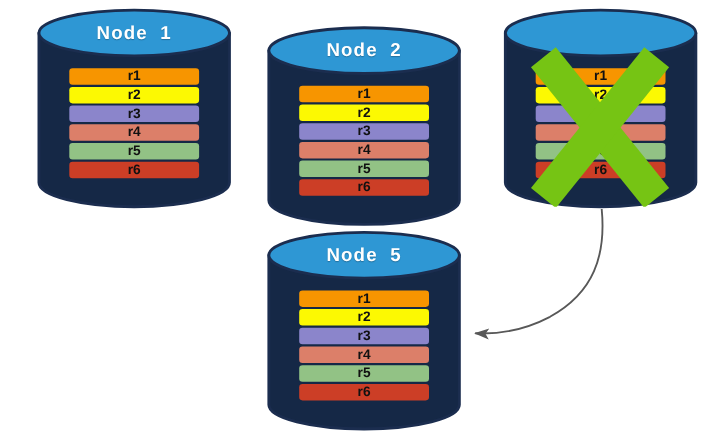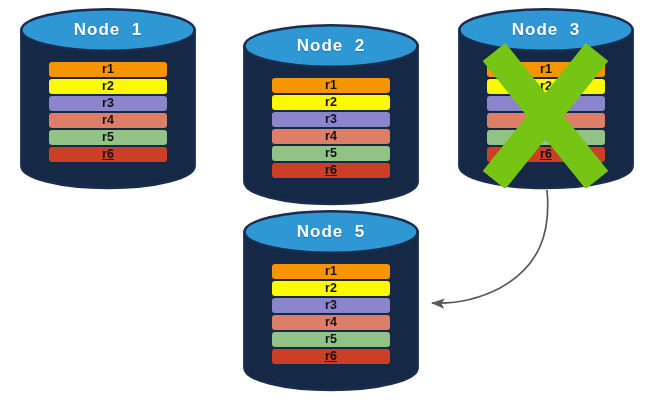--- a/index.html
+++ b/index.html
@@ -55,39 +55,39 @@
     display: flex;
     align-items: center;
     justify-content: center;
     font-size: 12.5px;
     font-weight: bold;
     color: #111111;
     font-family: "Liberation Sans", sans-serif;
     line-height: 1;
     box-sizing: border-box;
   }
-  .row-bar:last-child { margin-bottom: 0; text-decoration: underline; }
+  .row-bar:last-child { margin-bottom: 0; }
   .xmark {
     position: absolute;
     pointer-events: none;
   }
   .arrow-layer {
     position: absolute;
     left: 0; top: 0;
     width: 646px;
     height: 402px;
     pointer-events: none;
   }
 </style>
 </head>
 <body>
 
 <div id="canvas">
   <div id="nodes-layer">
-      <div class="node" style="left: 20px; top: 8px; width: 176px; height: 180px;">
+      <div class="node" style="left: 34px; top: 8px; width: 176px; height: 180px;">
         <svg class="node-svg" width="176" height="180" viewBox="0 0 176 180">
           <path d="M 1.4,22 L 1.4,158 A 86.6,22 0 0 0 174.6,158 L 174.6,22 Z" fill="#152846" stroke="#1B2D4F" stroke-width="2.6" stroke-linejoin="round"></path>
           <ellipse cx="88" cy="22" rx="86.6" ry="20.8" fill="#2E97D4" stroke="#1B2D4F" stroke-width="2.6"></ellipse>
         </svg>
         <div class="node-title" style="top: 12px;">Node  1</div>
         <div class="rows" style="top: 54px; padding-left: 29.04px; padding-right: 29.04px; box-sizing: border-box;">
           <div class="row-bar" style="background: rgb(247, 149, 0);">r1</div>
           <div class="row-bar" style="background: rgb(252, 249, 2);">r2</div>
           <div class="row-bar" style="background: rgb(139, 133, 203);">r3</div>
           <div class="row-bar" style="background: rgb(220, 127, 105);">r4</div>
@@ -108,21 +108,20 @@
           <div class="row-bar" style="background: rgb(220, 127, 105);">r4</div>
           <div class="row-bar" style="background: rgb(146, 194, 133);">r5</div>
           <div class="row-bar" style="background: rgb(204, 62, 38);">r6</div>
         </div>
       </div>
       <div class="node" style="left: 458px; top: 8px; width: 176px; height: 180px;">
         <svg class="node-svg" width="176" height="180" viewBox="0 0 176 180">
           <path d="M 1.4,22 L 1.4,158 A 86.6,22 0 0 0 174.6,158 L 174.6,22 Z" fill="#152846" stroke="#1B2D4F" stroke-width="2.6" stroke-linejoin="round"></path>
           <ellipse cx="88" cy="22" rx="86.6" ry="20.8" fill="#2E97D4" stroke="#1B2D4F" stroke-width="2.6"></ellipse>
         </svg>
-        <div class="node-title" style="top: 12px;">Node  3</div>
         <div class="rows" style="top: 54px; padding-left: 29.04px; padding-right: 29.04px; box-sizing: border-box;">
           <div class="row-bar" style="background: rgb(247, 149, 0);">r1</div>
           <div class="row-bar" style="background: rgb(252, 249, 2);">r2</div>
           <div class="row-bar" style="background: rgb(139, 133, 203);">r3</div>
           <div class="row-bar" style="background: rgb(220, 127, 105);">r4</div>
           <div class="row-bar" style="background: rgb(146, 194, 133);">r5</div>
           <div class="row-bar" style="background: rgb(204, 62, 38);">r6</div>
         </div>
         <svg class="xmark" width="176" height="180" viewBox="0 0 176 180" style="left: 0px; top: 0px;">
           <g stroke="#76C414" stroke-width="29" stroke-linecap="butt" fill="none">

